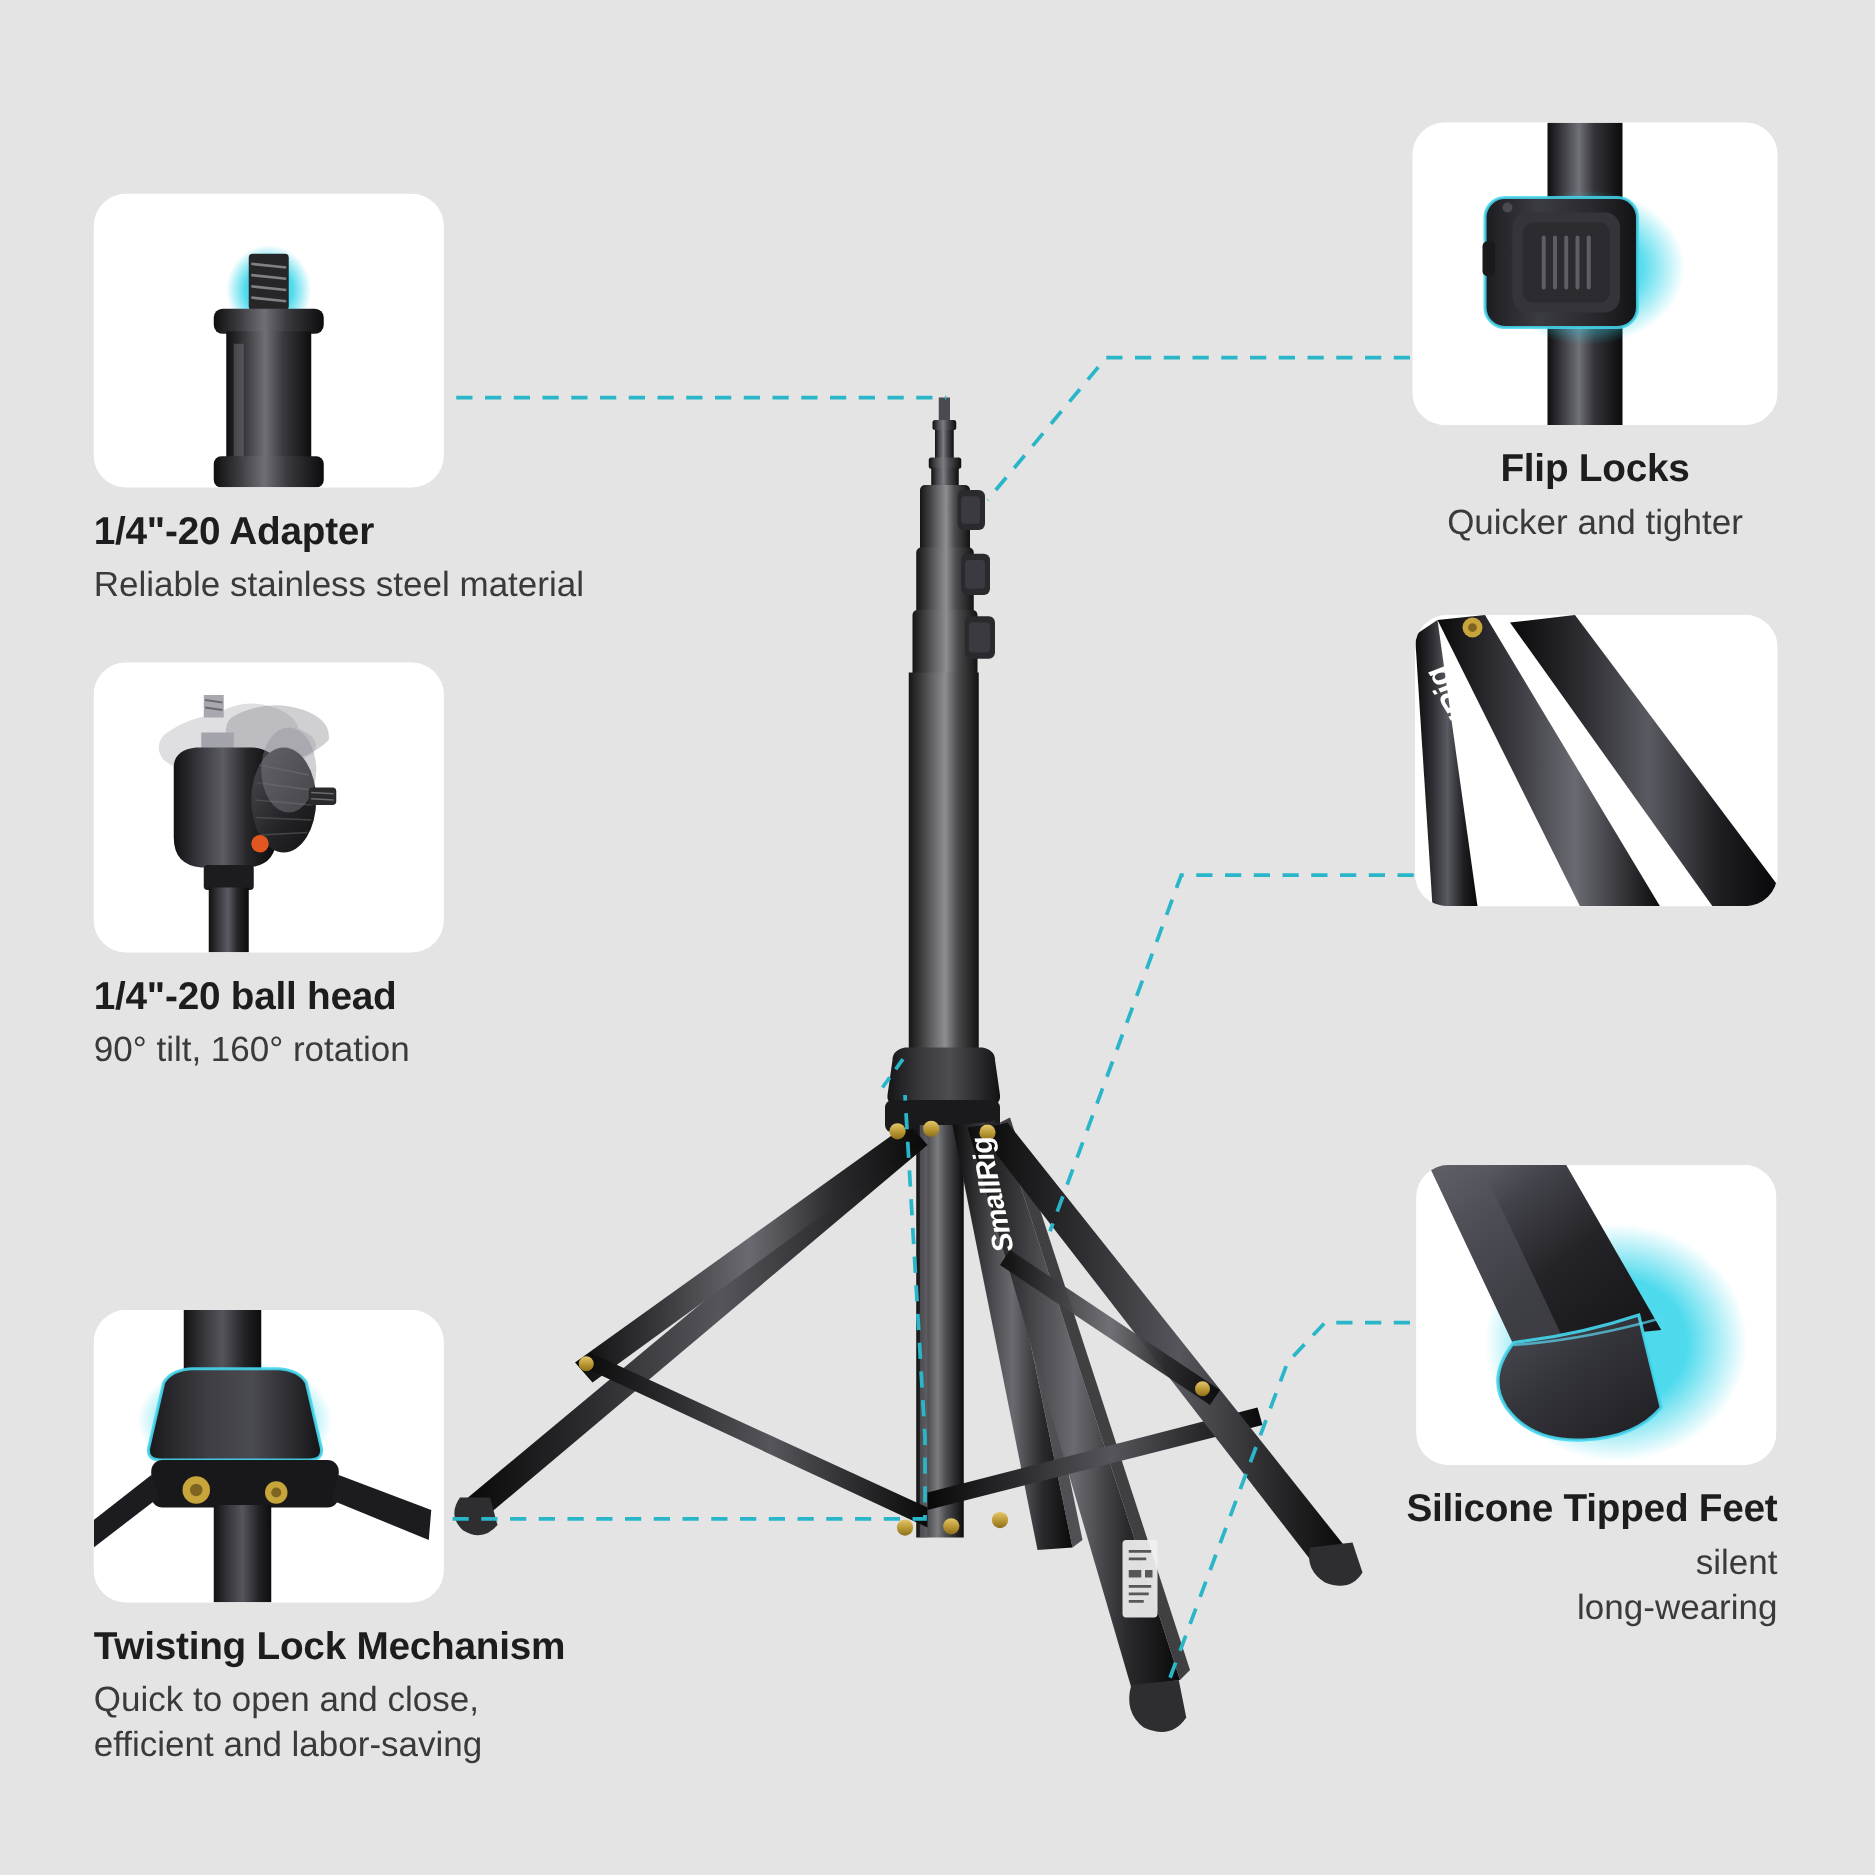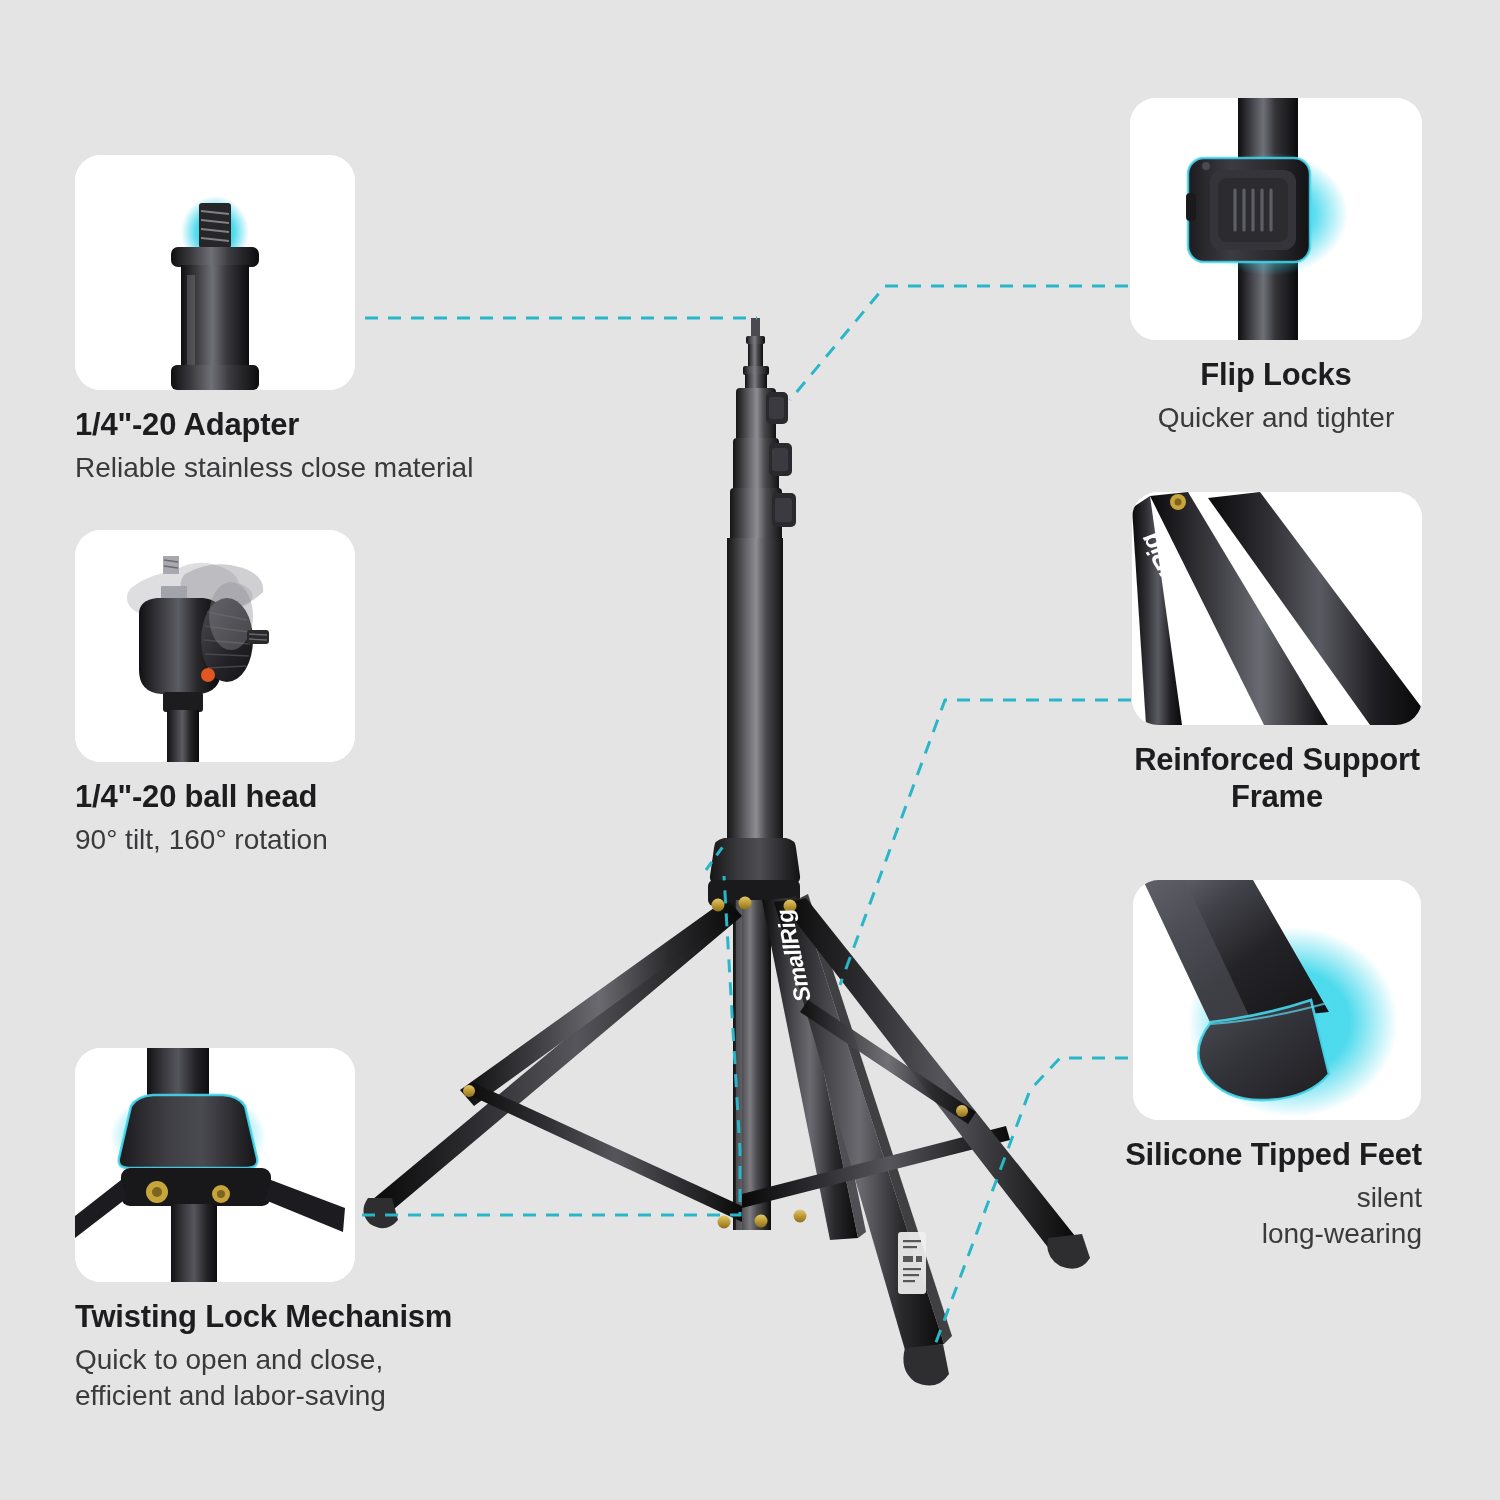--- a/index.html
+++ b/index.html
@@ -255,21 +255,21 @@
 
           <rect x="106" y="110" width="68" height="108" fill="url(#adG)"></rect>
 
           <rect x="96" y="210" width="88" height="25" rx="6" fill="url(#adG)"></rect>
           <rect x="112" y="120" width="8" height="90" fill="#8f8f96" opacity="0.35"></rect>
         </svg>
       </div>
     </div>
     <div class="caption">
       <div class="title">1/4"-20 Adapter</div>
-      <div class="subtitle">Reliable stainless close material</div>
+      <div class="subtitle">Reliable stainless steel material</div>
     </div>
   </div>
 
   <div class="feature align-left" style="left:75px; top:530px; width:420px;">
     <div class="card" style="width:280px; height:232px;">
       <div class="card-photo">
         <svg viewBox="0 0 280 232" width="280" height="232" xmlns="http://www.w3.org/2000/svg">
           <defs>
             <linearGradient id="bhG" x1="0" y1="0" x2="1" y2="0">
               <stop offset="0%" stop-color="#111113"></stop>
@@ -473,25 +473,24 @@
           <circle cx="46" cy="10" r="8" fill="#c8a53a"></circle>
           <circle cx="46" cy="10" r="3.5" fill="#7d6420"></circle>
 
           <g transform="translate(78,128) rotate(-122)">
             <text x="0" y="0" fill="#ffffff" font-family="'Liberation Sans', sans-serif" font-size="26" font-weight="bold" font-style="italic" letter-spacing="-0.8">SmallRig</text>
           </g>
         </svg>
       </div>
     </div>
     <div class="caption">
-      <div class="title">Reinforced Support Frame</div>
     </div>
   </div>
 
-  <div class="feature align-right" style="left:1018px; top:880px; width:404px;">
+  <div class="feature align-right" style="left:1018px; top:932px; width:404px;">
     <div class="card" style="width:288px; height:240px; margin-left:115px;">
       <div class="card-photo">
         <svg viewBox="0 0 288 240" width="288" height="240" xmlns="http://www.w3.org/2000/svg">
           <defs>
             <linearGradient id="sfTube" x1="0" y1="0" x2="1" y2="1">
               <stop offset="0%" stop-color="#6e6e76"></stop>
               <stop offset="28%" stop-color="#42424a"></stop>
               <stop offset="55%" stop-color="#242428"></stop>
               <stop offset="100%" stop-color="#141417"></stop>
             </linearGradient>

